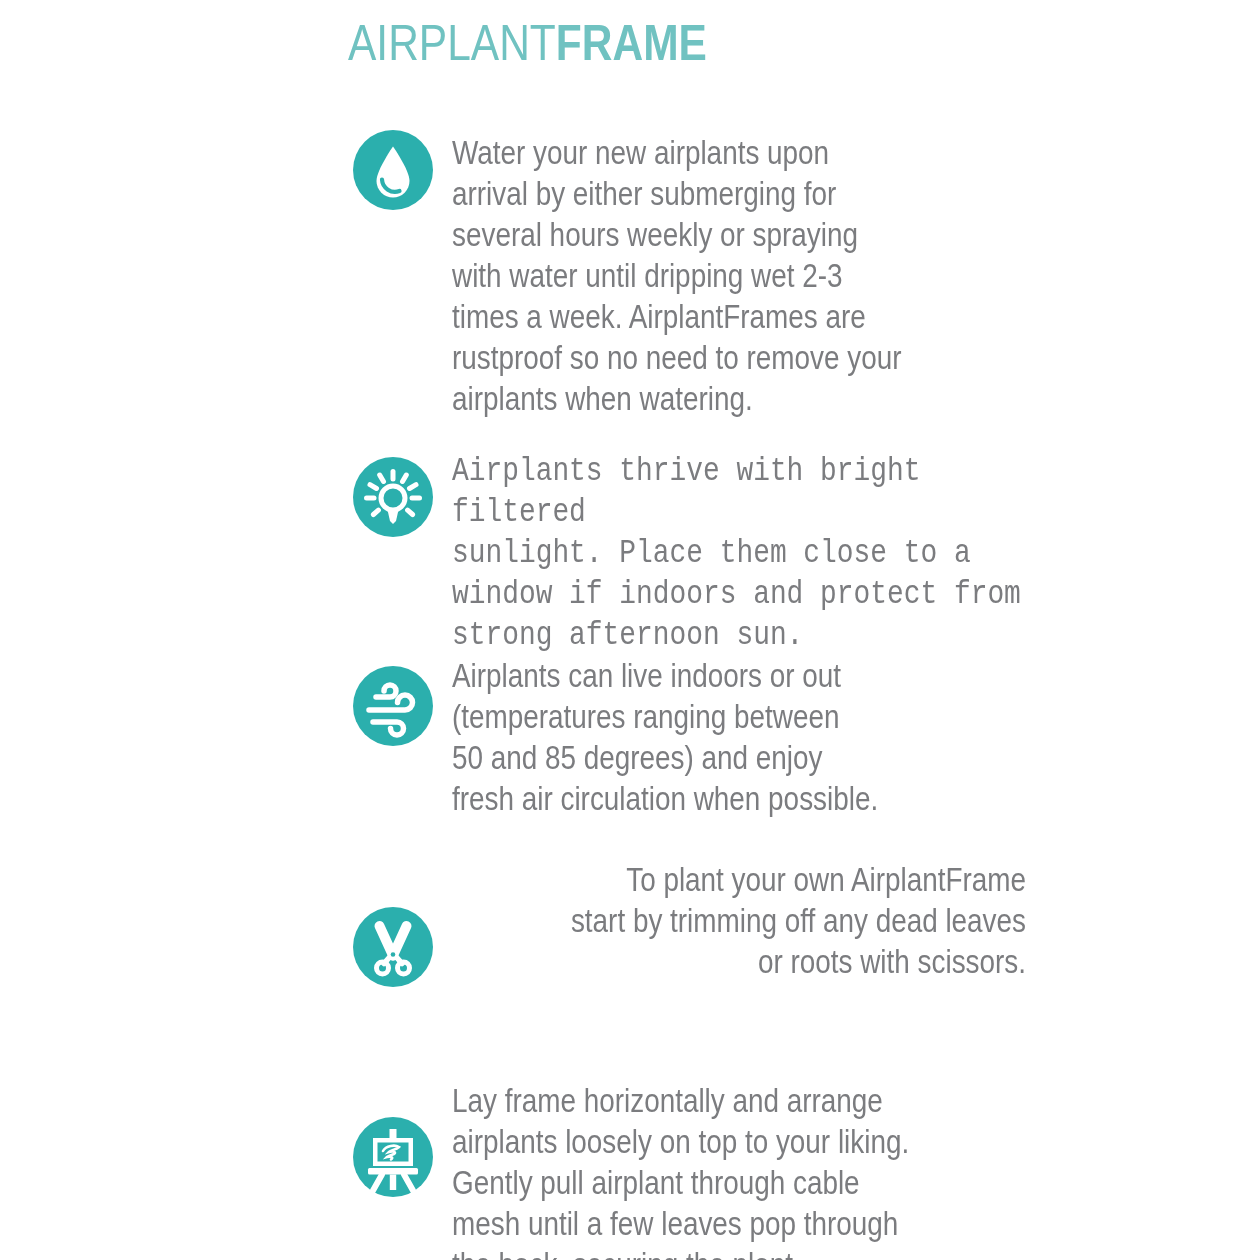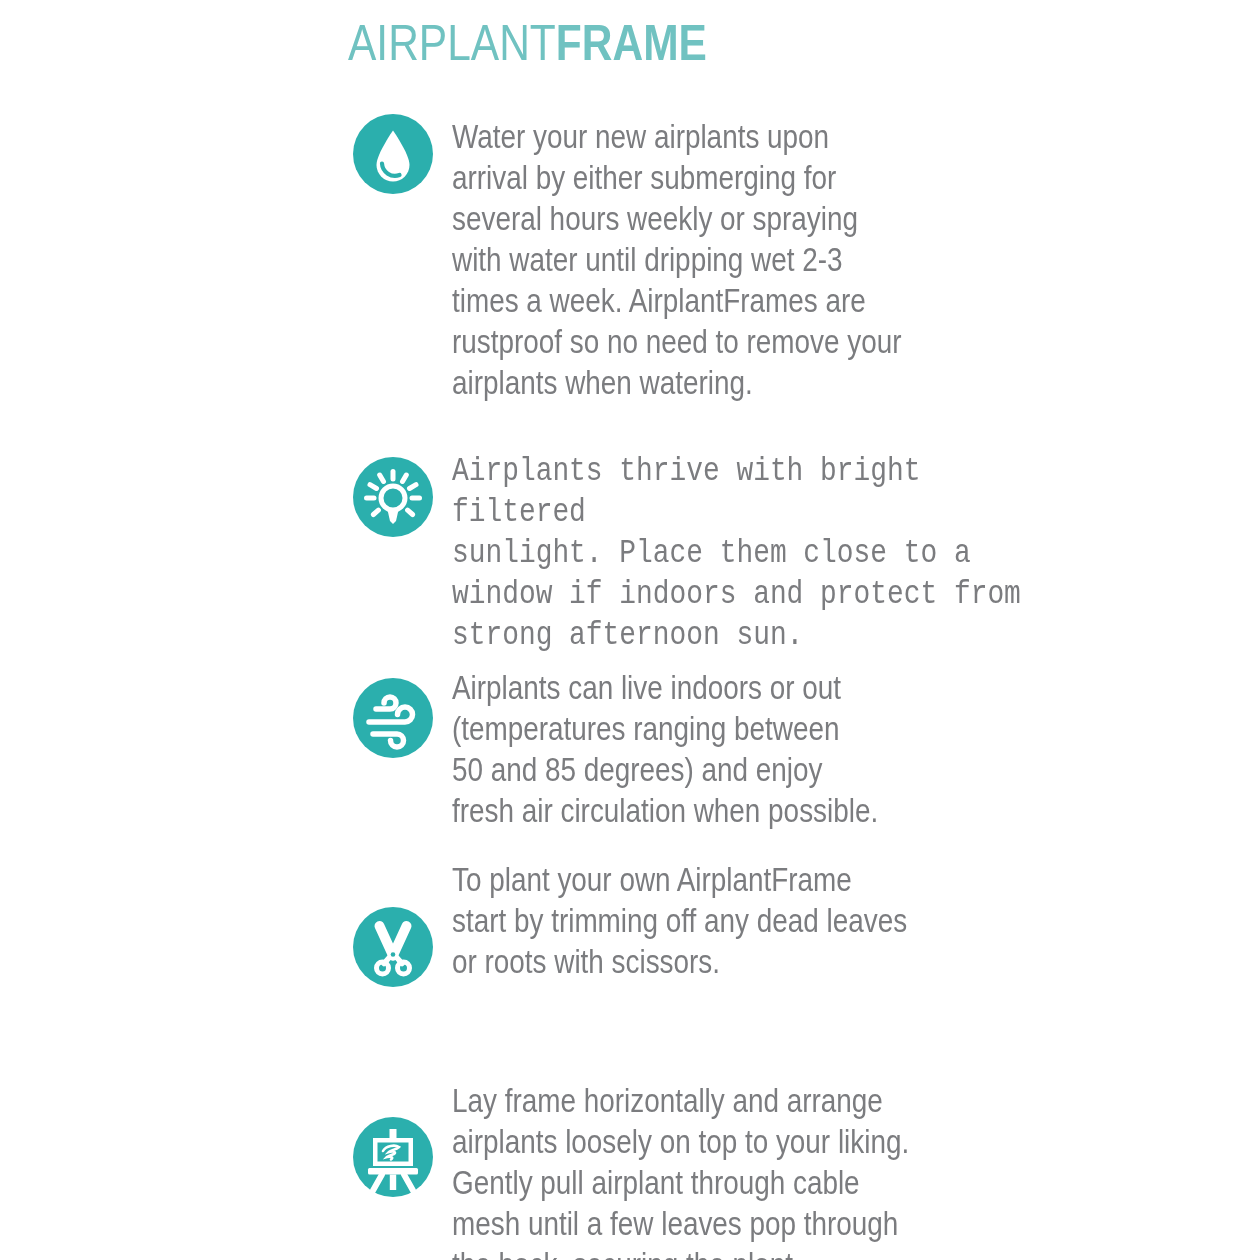--- a/index.html
+++ b/index.html
@@ -10,21 +10,21 @@
   .title {
     position:absolute; left:348px; top:16px;
     font-size:50px; line-height:54px; white-space:nowrap;
     color:var(--title-teal,#70c2c1);
     transform:scaleX(0.85); transform-origin:0 0;
   }
   .t-reg { font-weight:400; }
   .t-bold { font-weight:700; }
 
   .section { position:absolute; left:353px; width:760px; }
-  .s1 { top:116px; } .s2 { top:451px;font-family:Liberation Mono, monospace; } .s3 { top:655px;margin-top:12px; } .s4 { top:859px; } .s5 { top:1080px; }
+  .s1 { top:132px; } .s2 { top:451px;font-family:Liberation Mono, monospace; } .s3 { top:655px; } .s4 { top:859px;text-align:right; } .s5 { top:1080px; }
 
   .icon-circle { position:absolute; left:0; width:80px; height:80px; }
   .s1 .icon-circle { top:-2px; }
   .s2 .icon-circle { top:6px; }
   .s3 .icon-circle { top:11px; }
   .s4 .icon-circle { top:48px; }
   .s5 .icon-circle { top:37px; }
   .icon-circle svg { display:block; width:80px; height:80px; }
 
   .section-text {

